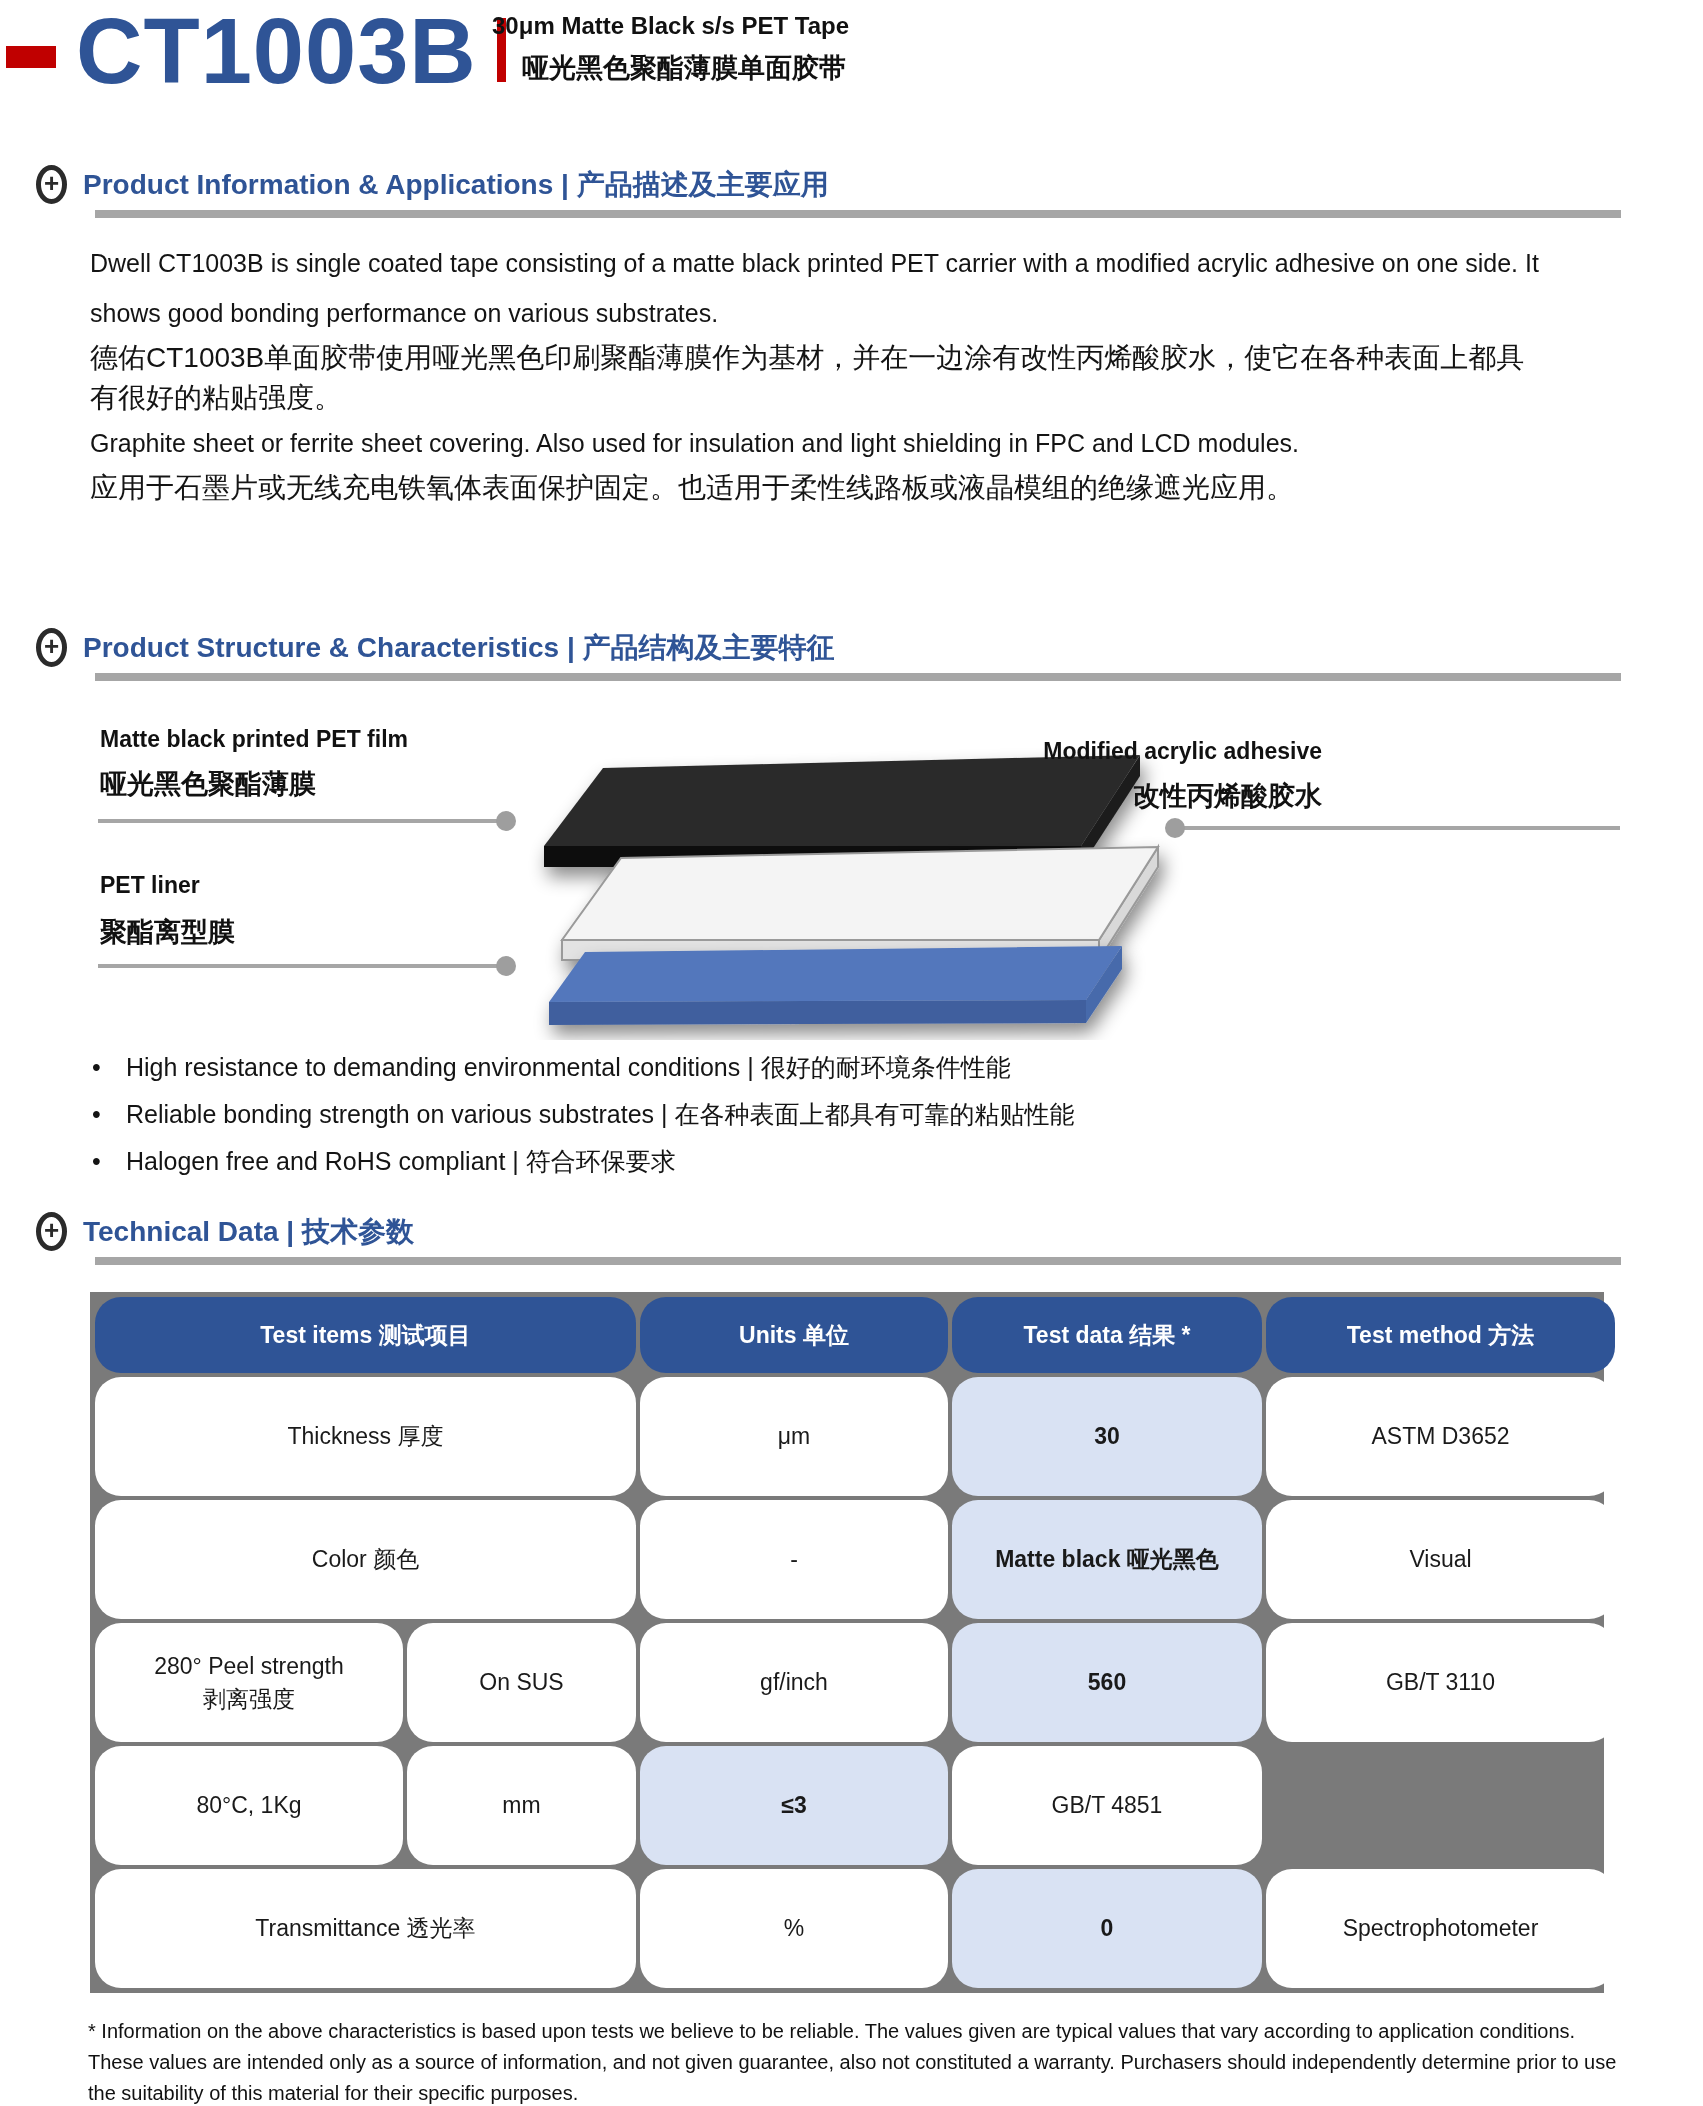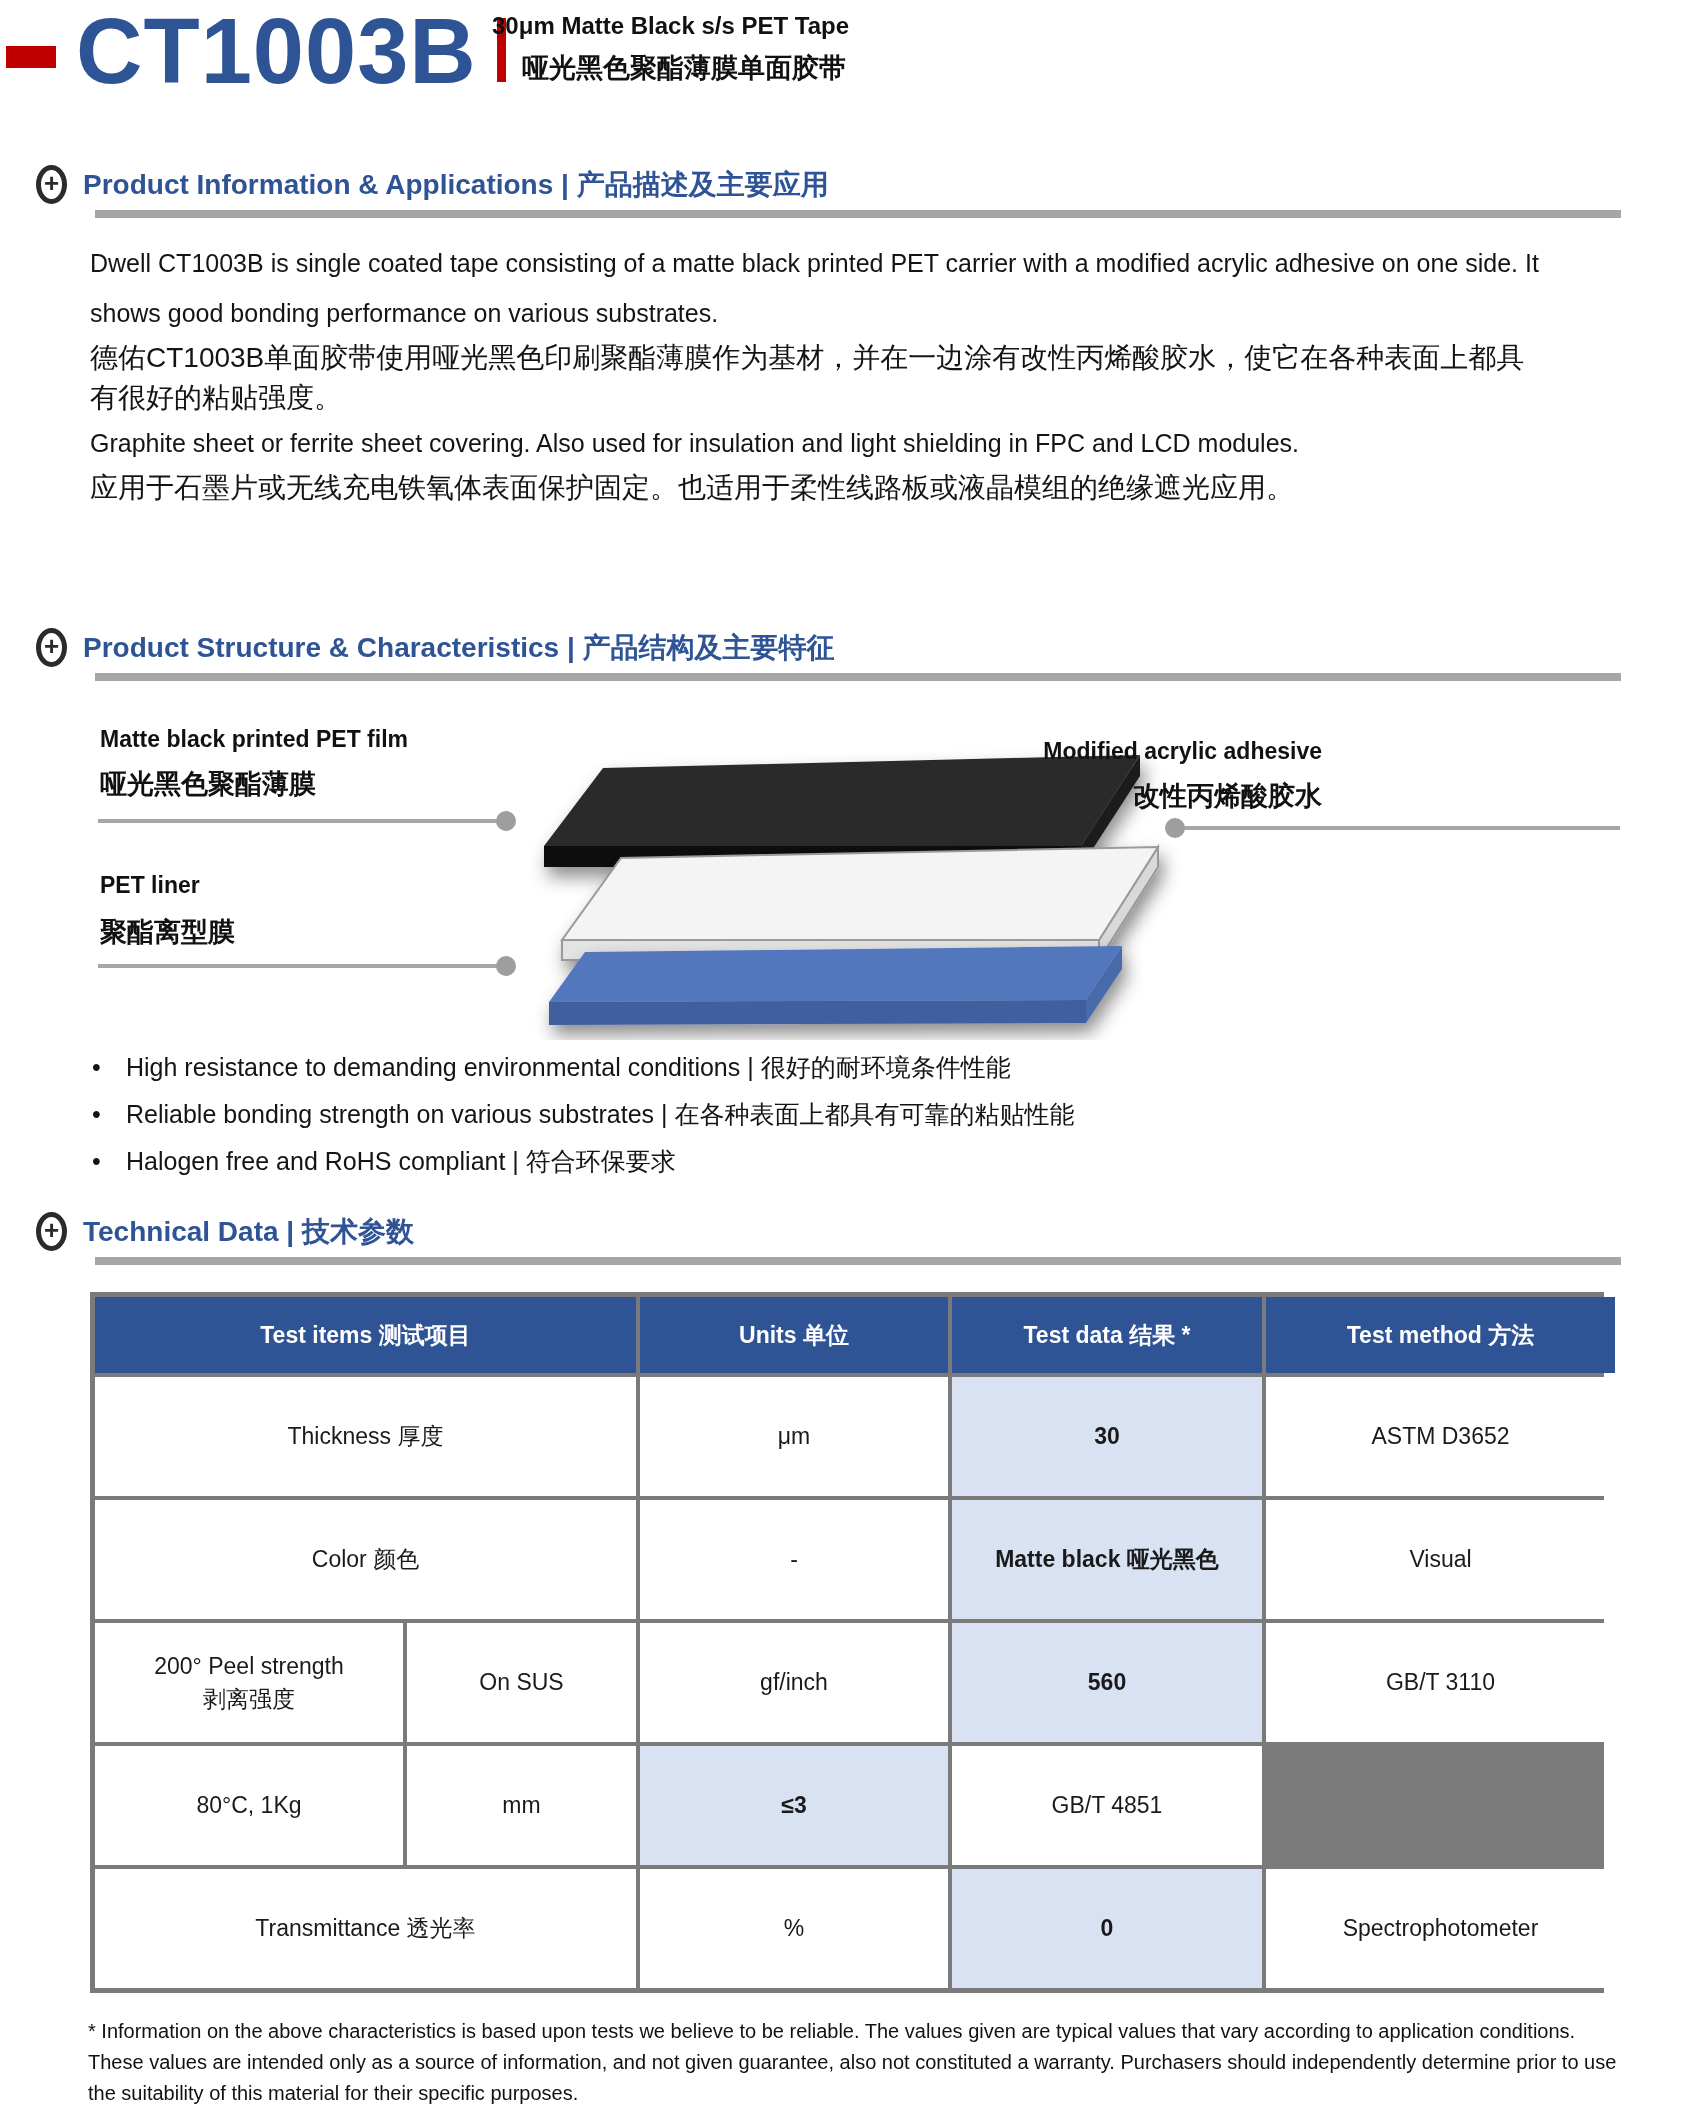--- a/index.html
+++ b/index.html
@@ -50,21 +50,21 @@
   
   .tech-table {
     position:absolute; left:90px; top:1292px;
     display:grid;
     grid-template-columns:308px 229px 308px 310px 349px;
     grid-template-rows:76px 119px 119px 119px 119px 119px;
     gap:4px; padding:5px; background:#7a7a7a; width:1504px;
   }
   .cell {
     background:#ffffff; display:flex; align-items:center; justify-content:center;
-    text-align:center; font-size:23px; color:#1a1a1a; line-height:1.4; padding:0 8px;
+    text-align:center; font-size:23px; color:#1a1a1a; line-height:1.4; padding:0 8px;border-radius:26px;
   }
   .cell.head { background:#2f5496; color:#ffffff; font-weight:bold; }
   .cell.data { background:#d9e2f3; font-weight:bold; }
   .span2 { grid-column:span 2; }
 
   
   .footnote { position:absolute; left:88px; top:2016px; width:1535px; font-size:20px; line-height:31px; color:#111; }
 </style>
 </head>
 <body>
@@ -178,21 +178,21 @@
     <div class="cell data">30</div>
     <div class="cell">ASTM D3652</div>
 
     <div class="cell span2">Color 颜色</div>
     <div class="cell">-</div>
     <div class="cell data">Matte black 哑光黑色</div>
     <div class="cell">Visual</div>
 
     <div class="cell">
       <div>
-        <div>200° Peel strength</div>
+        <div>280° Peel strength</div>
         <div>剥离强度</div>
       </div>
     </div>
     <div class="cell">On SUS</div>
     <div class="cell">gf/inch</div>
     <div class="cell data">560</div>
     <div class="cell">GB/T 3110</div>
 
     <div class="cell">80°C, 1Kg</div>
     <div class="cell">mm</div>

